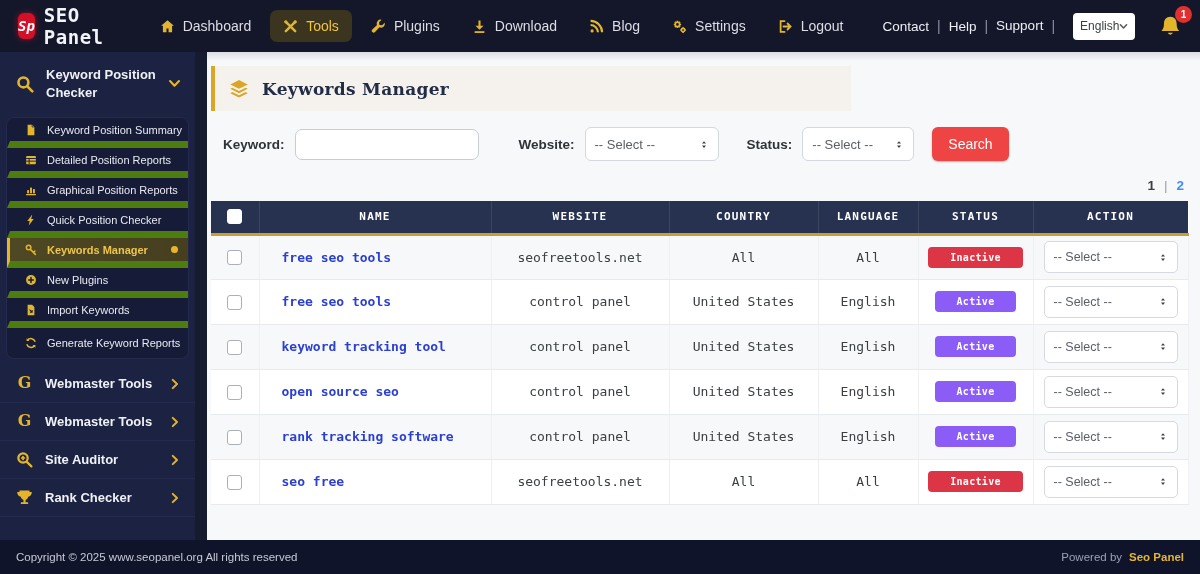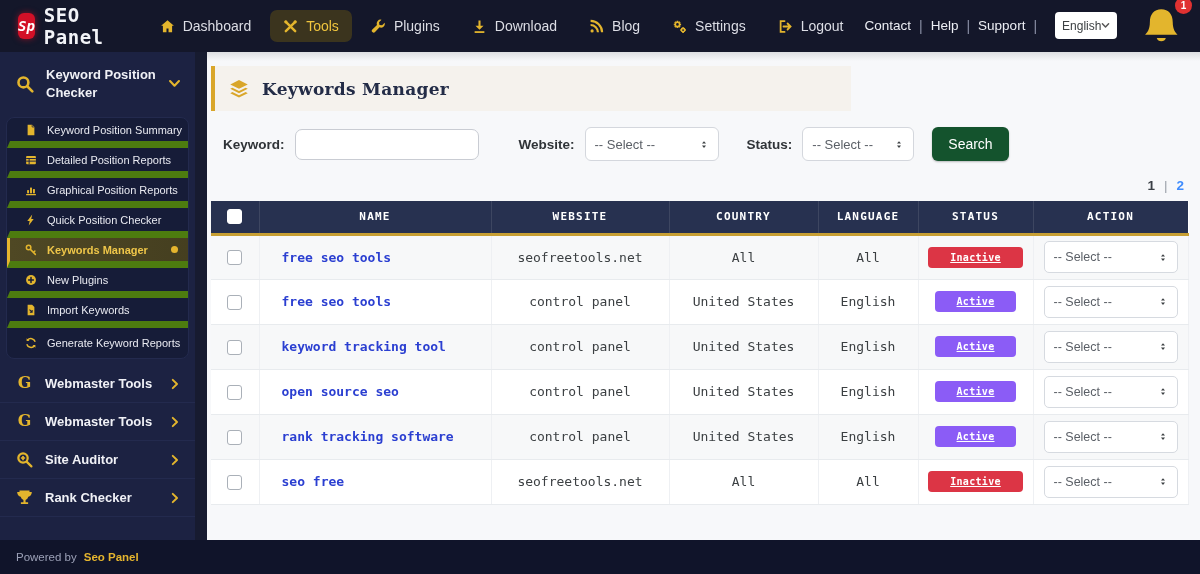--- a/index.html
+++ b/index.html
@@ -29,21 +29,21 @@
     font-size:19px; font-weight:bold; letter-spacing:.5px;
   }
   .nav-menu{ display:flex; align-items:flex-start; gap:6px; }
   .nav-item{
     display:flex; align-items:center; gap:8px; padding:8px 13px;
     color:#dcdde5; font-size:14px; border-radius:7px; cursor:pointer; white-space:nowrap;
   }
   .nav-item .ni{ color:#e3b52d; width:15px; height:15px; }
   .nav-item.active{ background:#3b341e; color:#f0c53e; }
   .navbar-right{ margin-left:auto; display:flex; align-items:center; gap:10px; }
-  .top-links{ display:flex; align-items:center; color:#eceef4; font-size:13.5px; }
+  .top-links{ display:flex; align-items:center; color:#eceef4; font-size:13.5px;margin-left:18px; }
   .top-links .tl{ padding:0 8px; cursor:pointer; }
   .top-links .sep{ color:#8b90a6; font-size:14px; }
   .lang-select{
     background:#fff; border-radius:4px; height:27px; width:82px;
     display:flex; align-items:center; justify-content:space-between;
     padding:0 7px; margin:0 8px; cursor:pointer;
   }
   .lang-select span{ font-size:12px; color:#3c4043; }
   .lang-select .chev{ color:#555; width:9px; height:9px; }
   .bell-wrap{ position:relative; margin-left:6px; cursor:pointer; }
@@ -137,21 +137,21 @@
     background:#fff; font-size:13px; padding:0 10px; color:#333; outline:none;
   }
   .f-gap{ width:20px; }
   .f-select{
     width:134px; height:34px; background:#fff; border:1px solid #d4d7dd; border-radius:6px;
     display:flex; align-items:center; justify-content:space-between; padding:0 9px; cursor:pointer;
   }
   .f-select .val{ font-size:13px; color:#5a5f66; }
   .updown{ width:10px; height:13px; color:#3c4043; flex:none; }
   .search-btn{
-    height:34px; background:#14532d; color:#fff; border:none; border-radius:6px;
+    height:34px; background:#ef4444; color:#fff; border:none; border-radius:6px;
     font-size:14px; padding:0 16px; margin-left:8px; cursor:pointer;
     box-shadow:0 1px 2px rgba(0,0,0,.25);
   }
   .pagination{
     display:flex; justify-content:flex-end; align-items:center; gap:9px;
     margin:17px 16px 8px 0; font-size:13.5px;
   }
   .pagination .cur{ color:#3a3f45; font-weight:bold; }
   .pagination .psep{ color:#9aa0a8; font-weight:normal; }
   .pagination .pg{ color:#3f8cfd; font-weight:bold; cursor:pointer; text-decoration:none; }
@@ -177,21 +177,21 @@
   .kw-table td.name-cell{ text-align:left; padding-left:22px; }
   .kw-link{ color:#2b3fd1; font-weight:bold; text-decoration:none; cursor:pointer; font-size:13px; }
   .cbx{
     appearance:none; -webkit-appearance:none; width:15px; height:15px;
     border:1px solid #aab0b8; border-radius:3px; background:#fff; cursor:pointer;
     vertical-align:middle;
   }
   thead .cbx{ border:1px solid #fff; }
   .badge{
     display:inline-block; padding:5px 22px; border-radius:4px; color:#fff;
-    font-size:10px; font-weight:bold; letter-spacing:.3px;text-decoration:underline;
+    font-size:10px; font-weight:bold; letter-spacing:.3px;
   }
   .badge.active{ background:#8b5cf6; }
   .badge.inactive{ background:#dc3545; }
   .action-select{
     width:134px; height:32px; background:#fff; border:1px solid #d6dae0; border-radius:5px;
     display:inline-flex; align-items:center; justify-content:space-between;
     padding:0 9px; cursor:pointer; margin:0 auto;
     font-family:"Liberation Sans",sans-serif;
   }
   .action-select .val{ font-size:12.5px; color:#5a5f66; }
@@ -662,17 +662,18 @@
               </div>
             </td>
           </tr>
         </tbody>
     </table>
 
   </div>
 </div>
 
 <div class="footer">
+  <span class="copy">Copyright © 2025 www.seopanel.org All rights reserved</span>
   <span class="right">
     <span class="pby">Powered by</span>
     <span class="fbrand">Seo Panel</span>
   </span>
 </div>
 
 </body></html>

